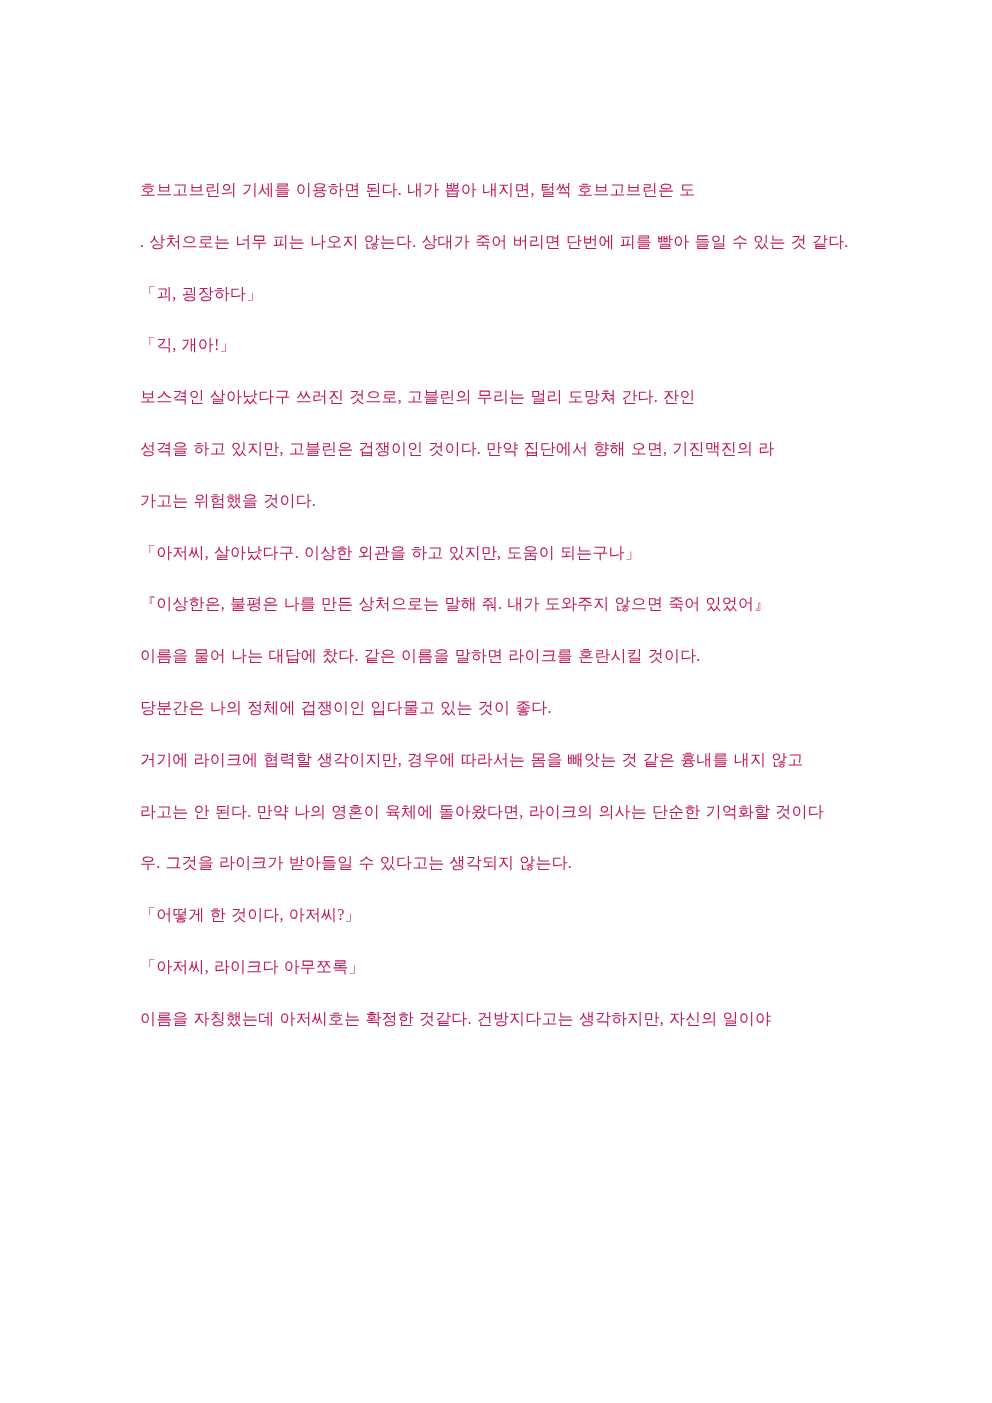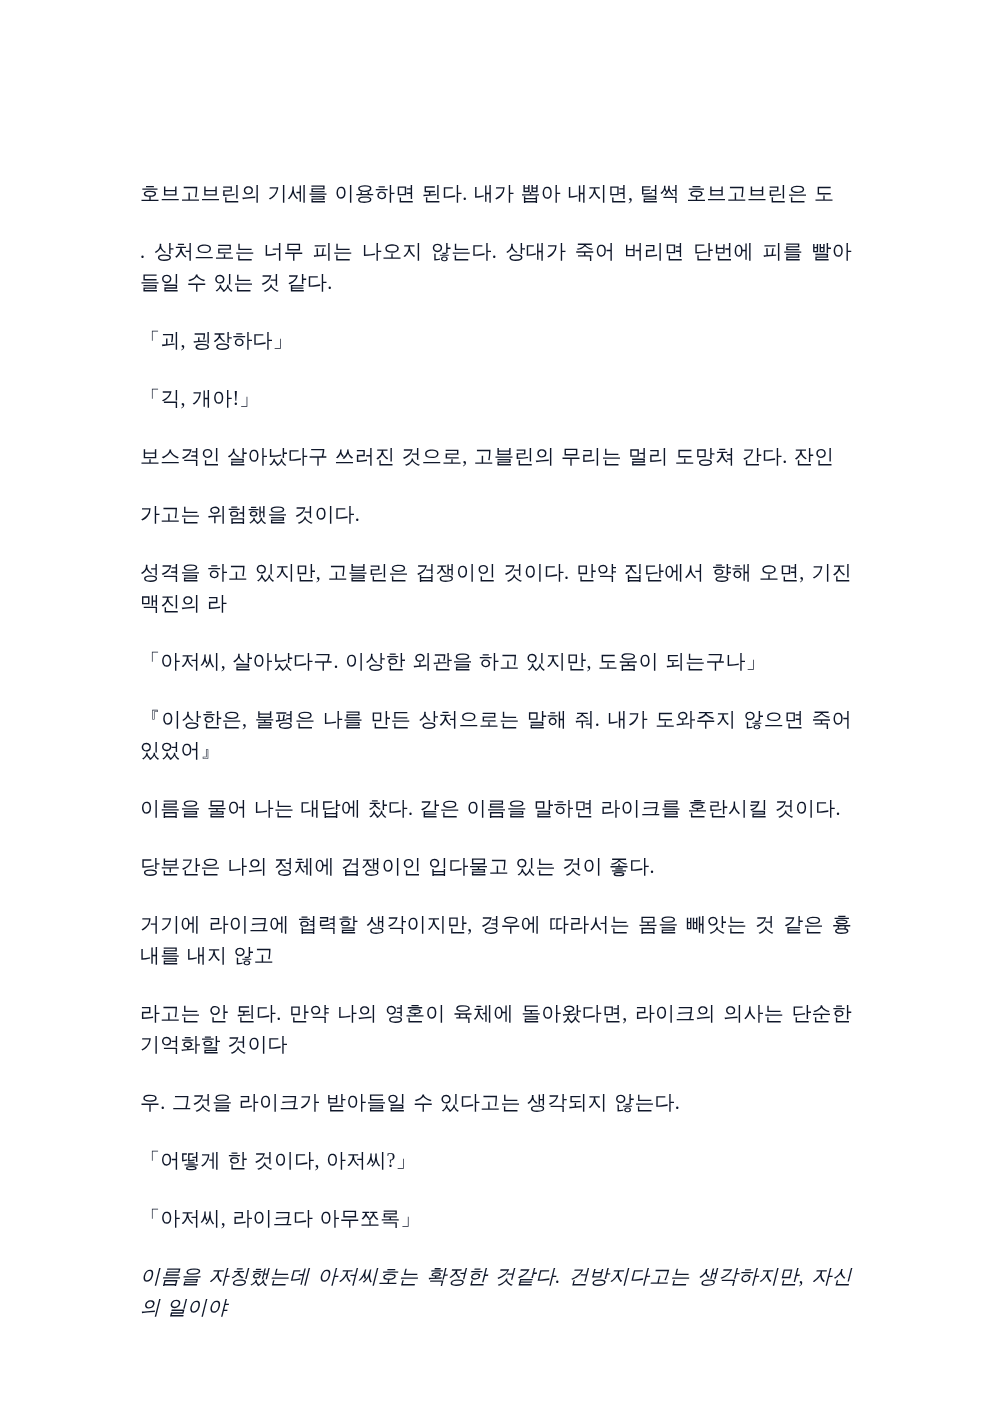--- a/index.html
+++ b/index.html
@@ -18,46 +18,45 @@
     width: 992px;
     min-height: 1403px;
     box-sizing: border-box;
     padding: 178px 140px 60px 140px;
     background: #ffffff;
   }
   .doc-body {
     display: block;
   }
   .para {
-    font-size: 20px;
+    font-size: 16px;
     line-height: 1.55;
     margin: 0 0 27px 0;
     text-align: justify;
     text-justify: inter-word;
     word-spacing: 0.06em;
-    color: #0f172a;
+    color: #be185d;
     letter-spacing: 0.01em;
   }
   .para:last-child {
     margin-bottom: 0;
-    font-style: italic;
   }
 </style>
 </head>
 <body>
 
 <div class="page">
   <div class="doc-body" id="doc-body">
     <p class="para">호브고브린의 기세를 이용하면 된다. 내가 뽑아 내지면, 털썩 호브고브린은 도</p>
     <p class="para">. 상처으로는 너무 피는 나오지 않는다. 상대가 죽어 버리면 단번에 피를 빨아 들일 수 있는 것 같다.</p>
     <p class="para">「괴, 굉장하다」</p>
     <p class="para">「긱, 개아!」</p>
     <p class="para">보스격인 살아났다구 쓰러진 것으로, 고블린의 무리는 멀리 도망쳐 간다. 잔인</p>
+    <p class="para">성격을 하고 있지만, 고블린은 겁쟁이인 것이다. 만약 집단에서 향해 오면, 기진맥진의 라</p>
     <p class="para">가고는 위험했을 것이다.</p>
-    <p class="para">성격을 하고 있지만, 고블린은 겁쟁이인 것이다. 만약 집단에서 향해 오면, 기진맥진의 라</p>
     <p class="para">「아저씨, 살아났다구. 이상한 외관을 하고 있지만, 도움이 되는구나」</p>
     <p class="para">『이상한은, 불평은 나를 만든 상처으로는 말해 줘. 내가 도와주지 않으면 죽어 있었어』</p>
     <p class="para">이름을 물어 나는 대답에 찼다. 같은 이름을 말하면 라이크를 혼란시킬 것이다.</p>
     <p class="para">당분간은 나의 정체에 겁쟁이인 입다물고 있는 것이 좋다.</p>
     <p class="para">거기에 라이크에 협력할 생각이지만, 경우에 따라서는 몸을 빼앗는 것 같은 흉내를 내지 않고</p>
     <p class="para">라고는 안 된다. 만약 나의 영혼이 육체에 돌아왔다면, 라이크의 의사는 단순한 기억화할 것이다</p>
     <p class="para">우. 그것을 라이크가 받아들일 수 있다고는 생각되지 않는다.</p>
     <p class="para">「어떻게 한 것이다, 아저씨?」</p>
     <p class="para">「아저씨, 라이크다 아무쪼록」</p>
     <p class="para">이름을 자칭했는데 아저씨호는 확정한 것같다. 건방지다고는 생각하지만, 자신의 일이야</p>

